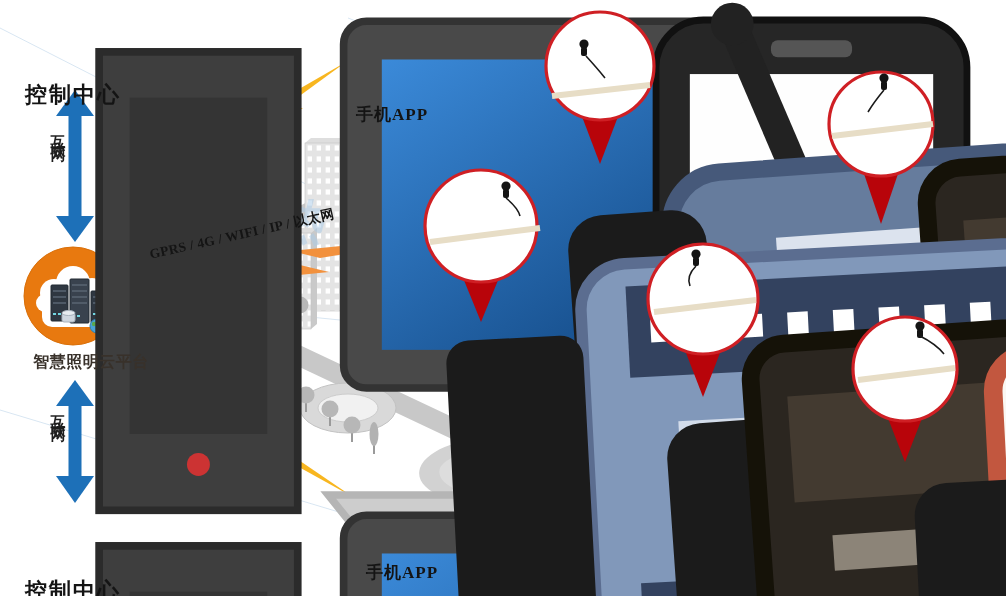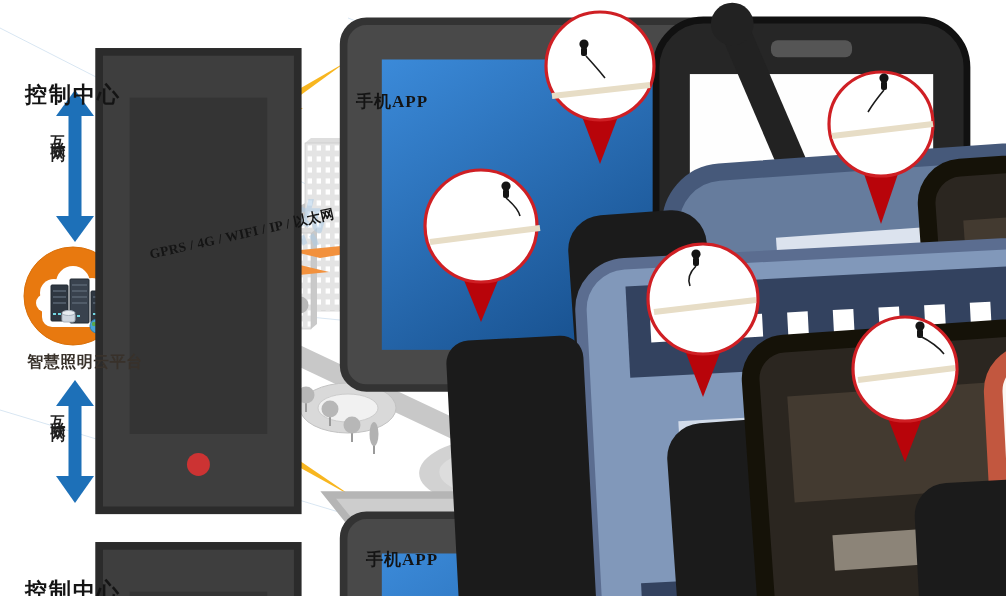--- a/index.html
+++ b/index.html
@@ -3,21 +3,21 @@
 <meta charset="utf-8">
 <style>
   html,body{margin:0;padding:0;background:#fff;}
   #stage{position:relative;width:1006px;height:596px;background:#ffffff;overflow:hidden;
          font-family:"Liberation Serif","DejaVu Serif",serif;}
   #scene{position:absolute;left:0;top:0;}
   .lbl{position:absolute;color:#141414;font-weight:700;text-align:center;white-space:nowrap;}
   .lbl-cc{width:110px;font-size:22px;letter-spacing:2px;}
   .lbl-vert{writing-mode:vertical-rl;text-orientation:upright;font-size:15px;letter-spacing:6px;color:#1d1d1d;}
   .lbl-cloud{width:142px;font-size:16px;letter-spacing:.5px;color:#38312a;}
-  .lbl-app{width:100px;font-size:17px;letter-spacing:1px;}
+  .lbl-app{width:100px;font-size:17px;letter-spacing:1px;margin-top:13px;}
   .lbl-gprs{font-size:13.5px;letter-spacing:.3px;transform:rotate(-12.5deg);transform-origin:0 0;}
   .road{stroke:#c8c8c8;fill:none;stroke-linecap:round;}
   .netline{stroke:#b9d2e8;stroke-width:1;opacity:.55;}
   .arrow rect,.arrow polygon{fill:var(--arrow-blue,#1d70b8);}
   .bolt-orange polygon{fill:var(--bolt-orange,#f2913d);}
   .bolt-yellow polygon{fill:var(--bolt-yellow,#f8b61f);}
   .cloud-circle{fill:var(--cloud-orange,#e8790f);}
   .co-circle{fill:#ffffff;stroke:var(--callout-red,#cf1f24);stroke-width:3.2;}
   .co-tail{fill:var(--pointer-red,#b8040a);}
   .cable{fill:none;stroke:#1a1a1a;stroke-width:1.6;}
@@ -605,20 +605,20 @@
     <g>
       <circle class="ant" cx="920" cy="326" r="4.6"></circle>
           <rect class="ant" x="917" y="329" width="6" height="9" rx="2"></rect>
       <path class="cable" d="M920,336 Q936,344 944,354"></path>
     </g>
   </g>
 </svg>
 
 <div class="lbl lbl-cc" style="left:18px;top:80px;">控制中心</div>
 <div class="lbl lbl-vert" style="left:48px;top:124px;">互联网</div>
-<div class="lbl lbl-cloud" style="left:14px;top:352px;">智慧照明云平台</div>
+<div class="lbl lbl-cloud" style="left:20px;top:352px;">智慧照明云平台</div>
 <div class="lbl lbl-vert" style="left:48px;top:404px;">互联网</div>
 <div class="lbl lbl-cc" style="left:18px;top:576px;">控制中心</div>
 <div class="lbl lbl-app" style="left:342px;top:90px;">手机APP</div>
 <div class="lbl lbl-app" style="left:352px;top:548px;">手机APP</div>
 <div class="lbl lbl-gprs" style="left:148px;top:246px;">GPRS / 4G / WIFI / IP / 以太网</div>
 
 </div>
 
 </body></html>

